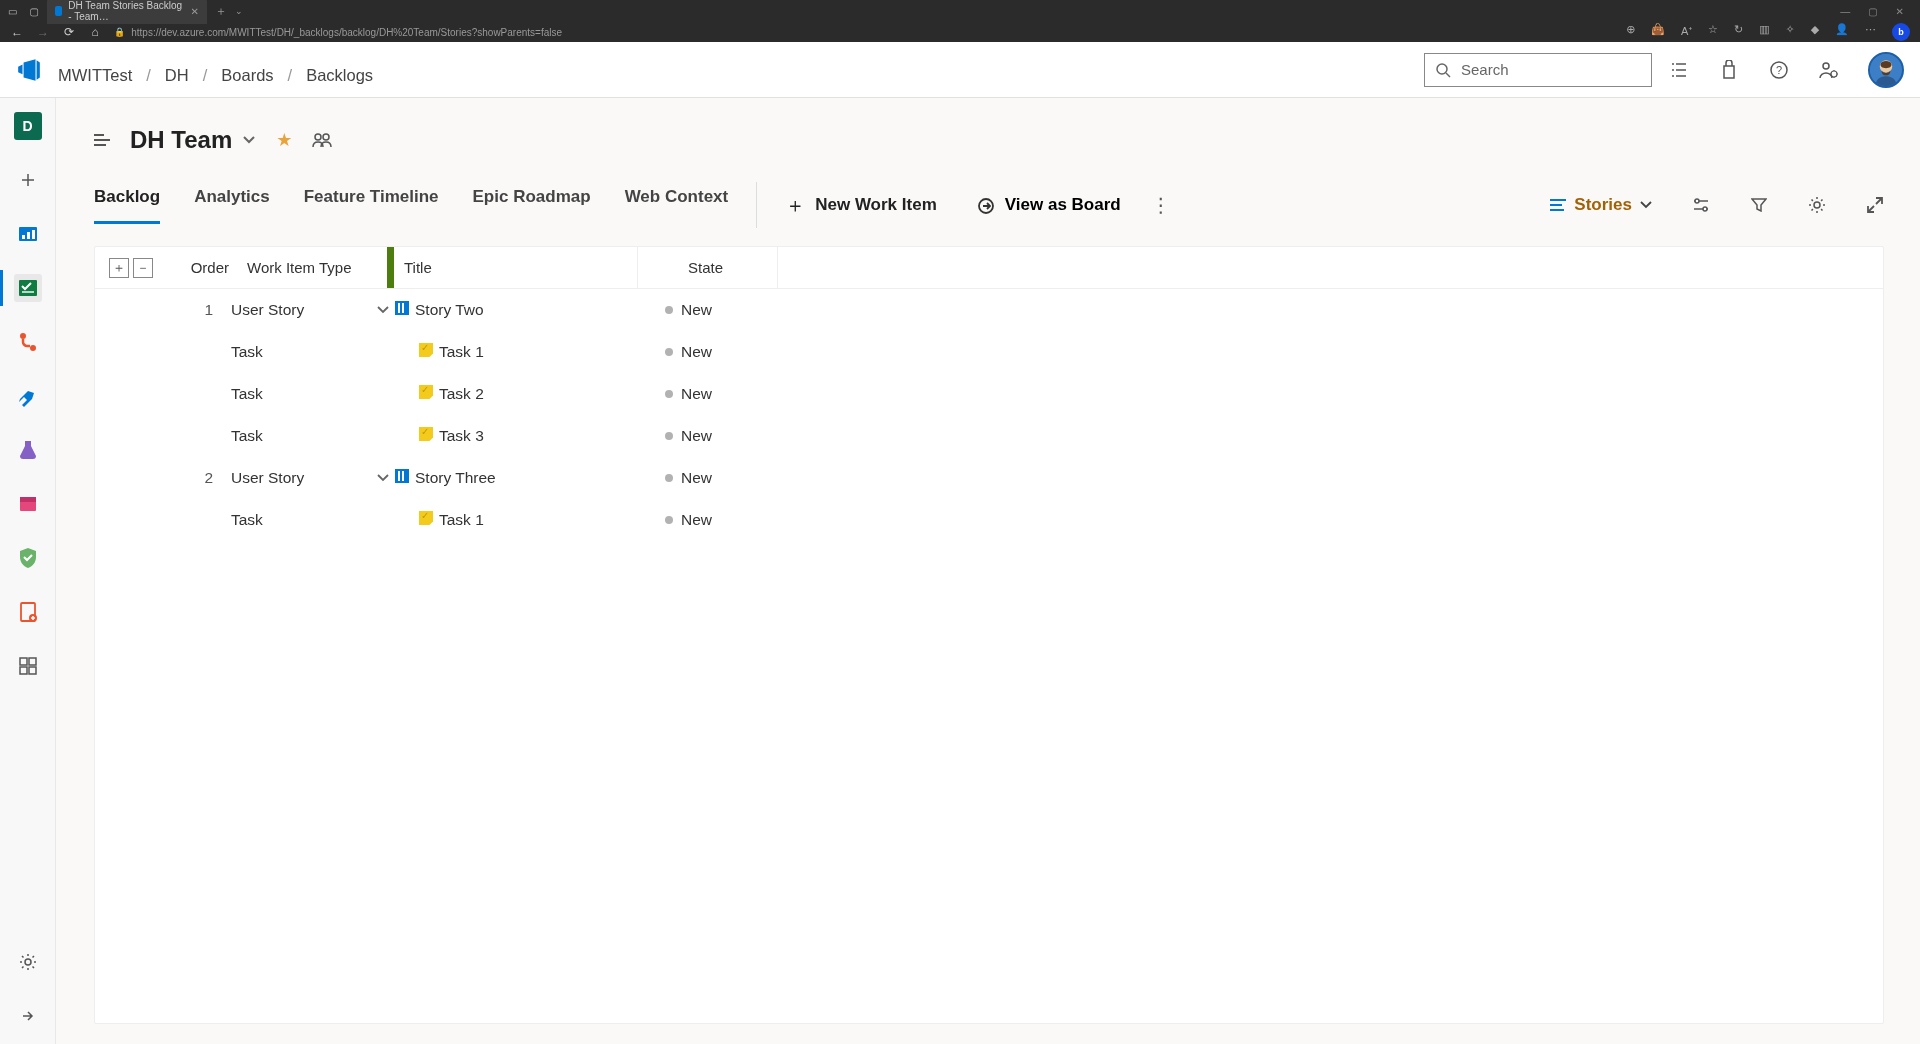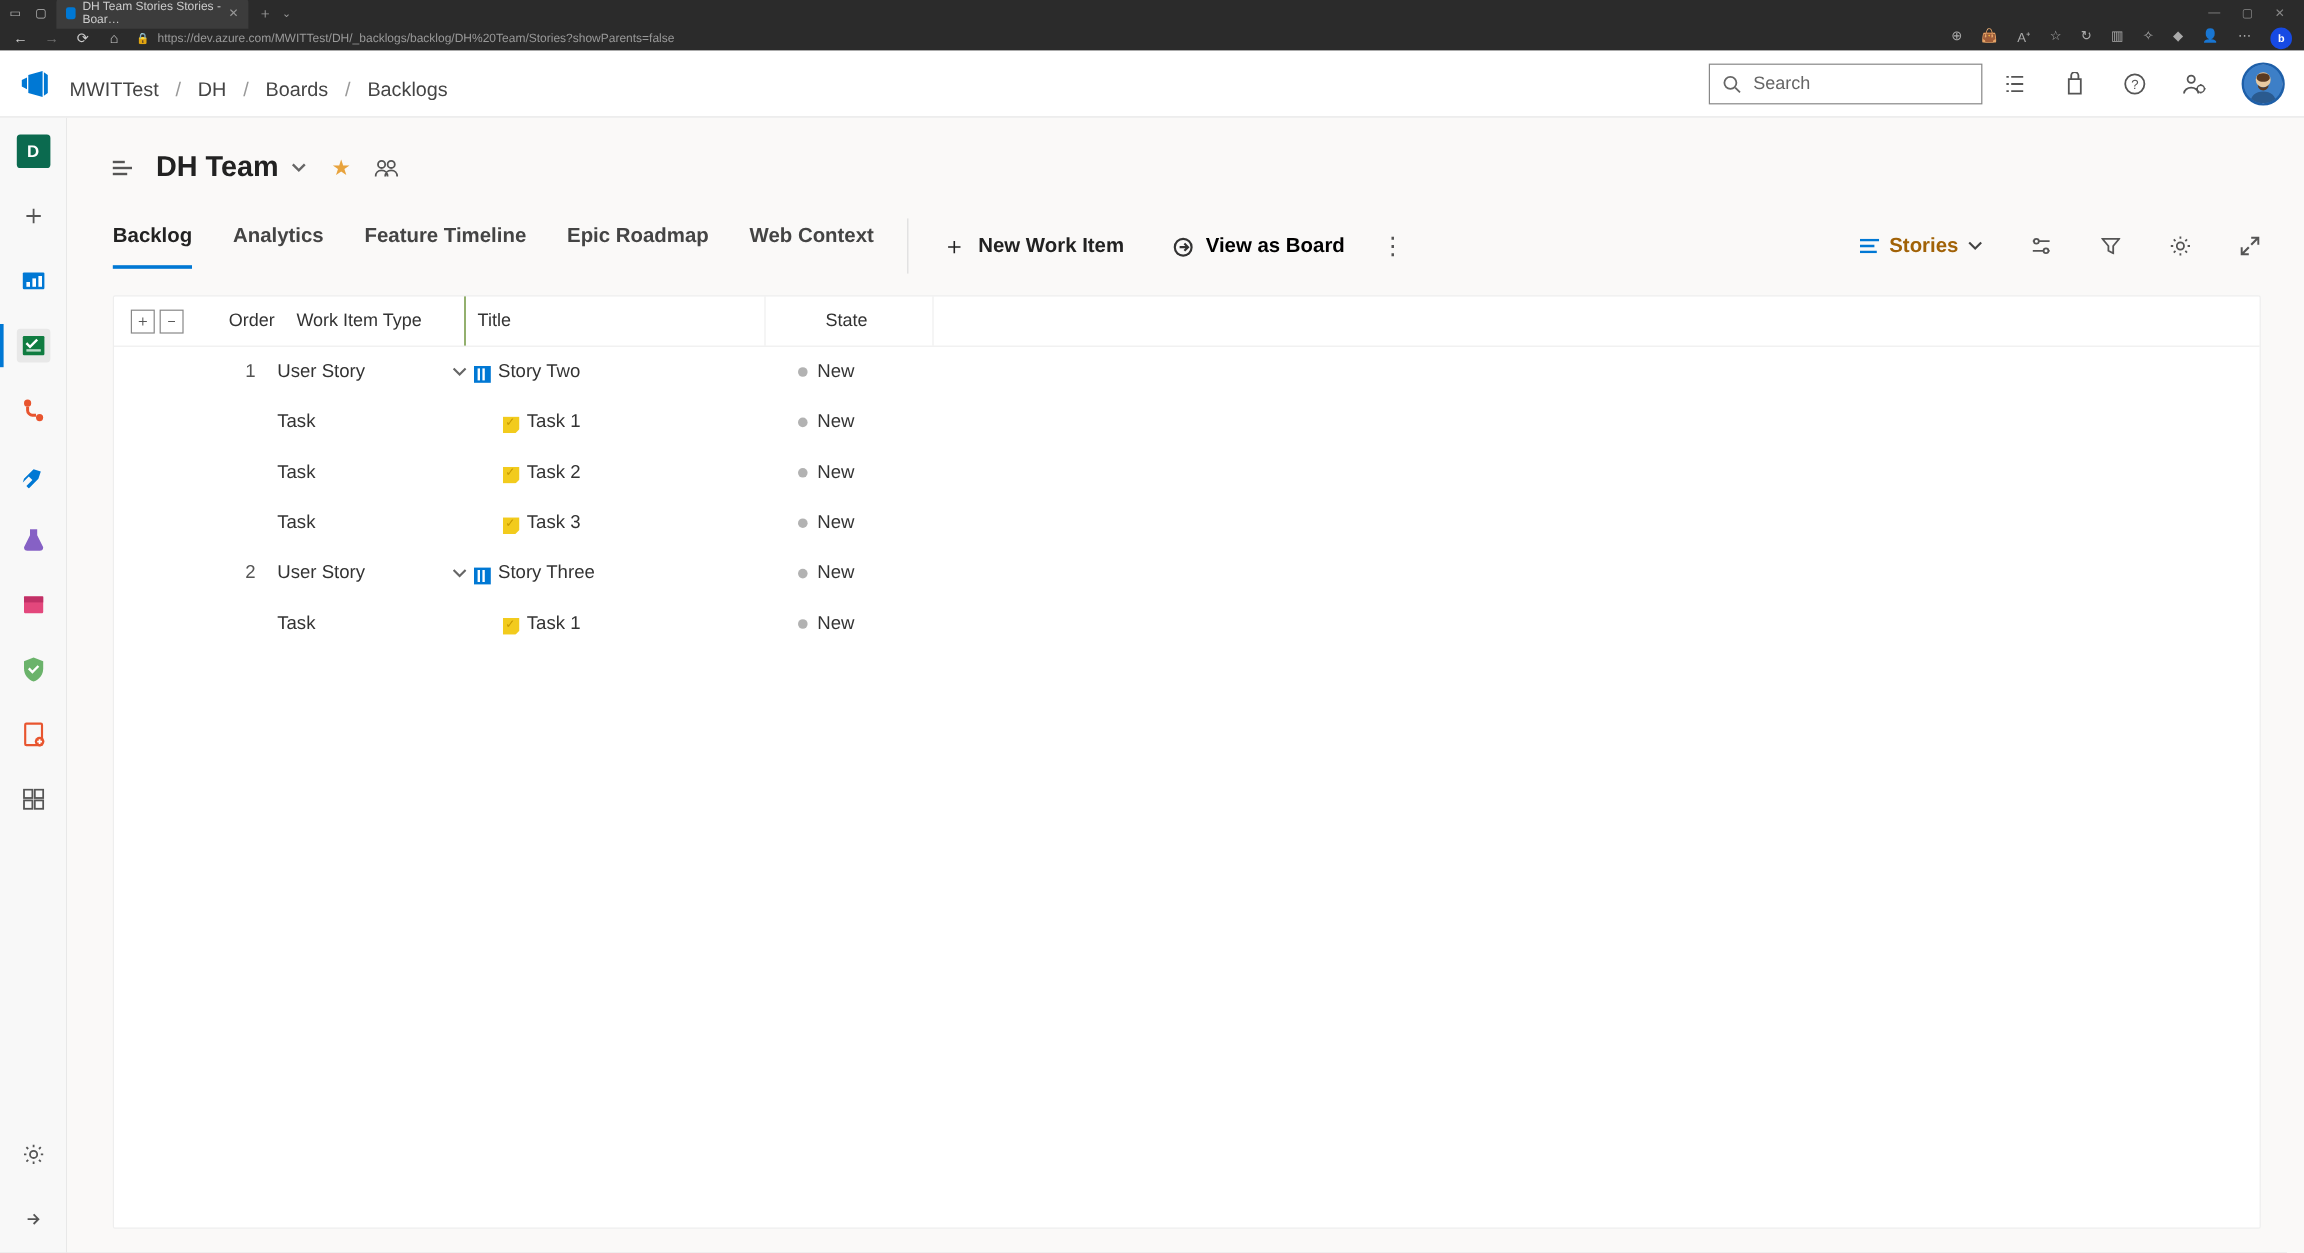--- a/index.html
+++ b/index.html
@@ -73,31 +73,31 @@
 .stories-lines { color: #0078d4; }
 .rt-ico { width: 18px; height: 18px; display: flex; align-items: center; justify-content: center; }
 
 
 .grid-panel { margin: 18px 36px 20px 0; background: #fff; border: 1px solid #eee; flex: 1; border-radius: 2px; }
 .grid-header { height: 42px; display: flex; align-items: center; border-bottom: 1px solid #eee; font-size: 15px; color: #333; }
 .gh-expand { display: flex; gap: 4px; padding: 0 14px; }
 .sq-btn { width: 20px; height: 20px; border: 1px solid #888; display: flex; align-items: center; justify-content: center; font-size: 13px; color: #555; }
 .col-order { width: 80px; text-align: right; padding-right: 18px; }
 .col-type { width: 140px; }
-.col-title { width: 250px; padding-left: 6px; border-left:1px solid #4d7c0f; height:100%; display:flex; align-items:center; padding-left:10px;}
+.col-title { width: 250px; padding-left: 6px; border-left:7px solid #4d7c0f; height:100%; display:flex; align-items:center; padding-left:10px;}
 .col-state { width: 140px; padding-left: 50px; border-left:1px solid #eee; height:100%; display:flex; align-items:center;}
 .col-rest { flex:1; border-left:1px solid #eee; height:100%;}
 
 .grid-row { height: 42px; display: flex; align-items: center; font-size: 15.5px; color: #333; }
 .r-spacer { width: 56px; }
 .r-order { width: 80px; text-align: right; padding-right: 18px; color:#555;}
 .r-type { width: 140px; }
 .r-expand { width: 24px; color: #666; display:flex; justify-content:center;}
 .r-icon { width: 18px; height: 16px; margin-right: 6px; display:inline-flex;}
-.r-title { width: 226px; display: flex; align-items: flex-end; }
+.r-title { width: 226px; display: flex; align-items: flex-start; }
 .r-title.indent { padding-left: 24px; }
 .r-state-col { width:190px; display:flex; align-items:center; padding-left:44px; gap:8px;}
 .state-dot { width: 8px; height: 8px; border-radius: 50%; background: #b2b2b2; }
 
 .story-icon { background: #0078d4; width:14px; height:14px; position:relative; }
 .story-icon::before{content:""; position:absolute; left:3px; top:2px; width:2px; height:10px; background:#fff;}
 .story-icon::after{content:""; position:absolute; left:7px; top:2px; width:2px; height:10px; background:#fff;}
 .task-icon { background: #f2cb1d; width:14px; height:14px; clip-path: polygon(0 0, 100% 0, 100% 75%, 75% 100%, 0 100%); position:relative;}
 .task-icon::after{content:"✓"; position:absolute; left:2px; top:-1px; font-size:10px; color:#c79a00;}
 
@@ -107,21 +107,21 @@
 <body>
 
 <div class="browser-chrome">
   <div class="tab-bar">
     <div class="win-icons">
       <span>▭</span>
       <span>▢</span>
     </div>
     <div class="browser-tab">
       <span class="favicon"></span>
-      <span>DH Team Stories Stories - Boar…</span>
+      <span>DH Team Stories Backlog - Team…</span>
       <span class="close-x">✕</span>
     </div>
     <span class="new-tab">＋</span>
     <span class="new-tab" style="font-size:9px;">⌄</span>
     <div class="window-controls">
       <span>—</span>
       <span>▢</span>
       <span>✕</span>
     </div>
   </div>

